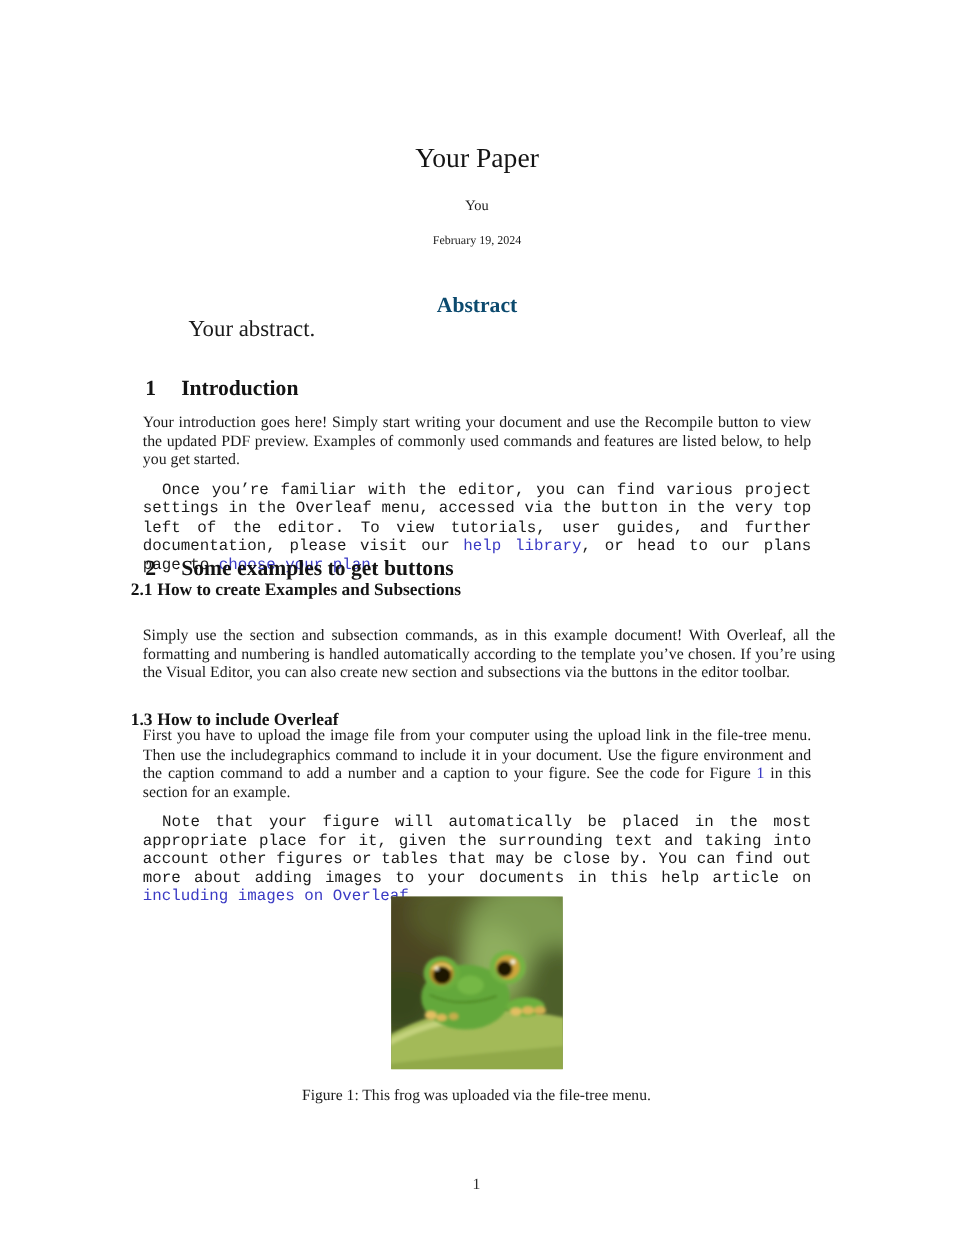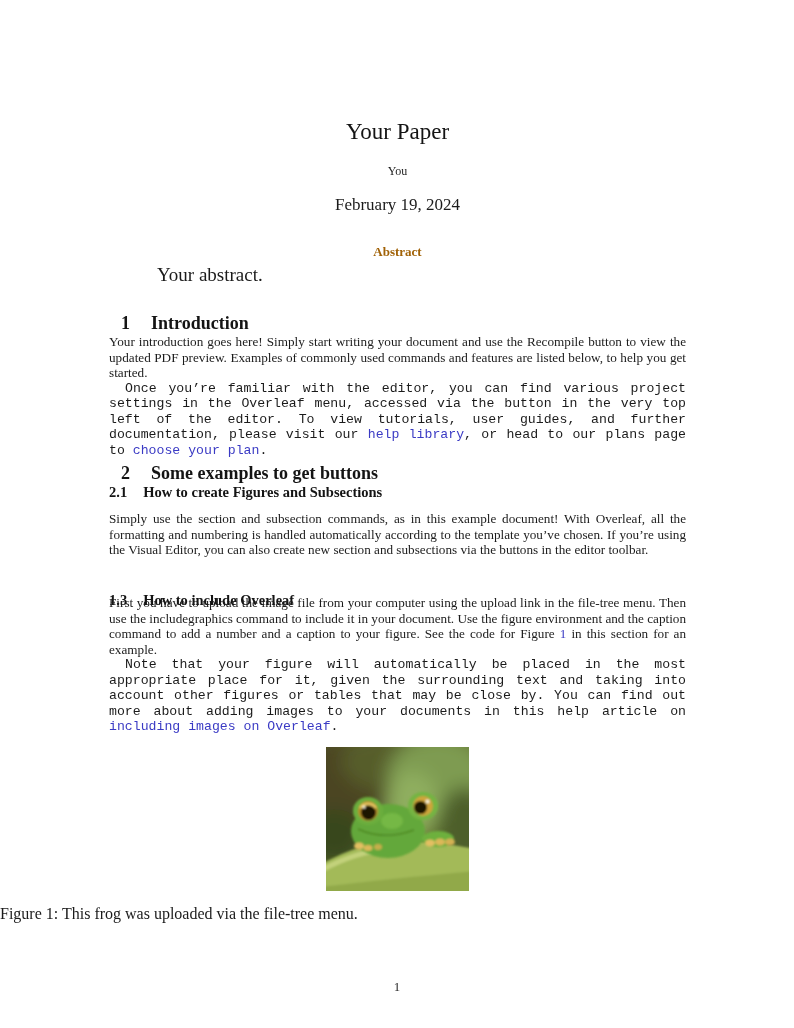--- a/index.html
+++ b/index.html
@@ -9,37 +9,37 @@
     width:794px;height:1028px;
     background:#ffffff;
     font-family:"Liberation Serif", serif;
     color:#1b1b1b;
     overflow:hidden;
   }
   .abs{position:absolute;left:109px;width:577px;}
   .center{text-align:center;}
   .title{font-size:23px;line-height:28px;color:#141414;}
   .author{font-size:12px;}
-  .date{font-size:17px;}
-  .abstract-head{font-size:13px;font-weight:bold;color:#a16207;}
+  .date{font-size:10px;}
+  .abstract-head{font-size:18px;font-weight:bold;color:#0c4a6e;}
   .abstract-body{font-size:19px;}
   h2.sec{margin:12px;font-size:18px;font-weight:bold;color:#141414;line-height:21px;}
   h3.subsec{margin:0;font-size:14.5px;font-weight:bold;color:#141414;line-height:17px;}
   .sec-num{display:inline-block;margin-right:21px;}
-  .subsec-num{display:inline-block;margin-right:16px;}
+  .subsec-num{display:inline-block;margin-right:4px;}
   p.body-par{
-    margin:0;
+    margin:10px;
     font-size:13.2px;line-height:15.5px;
     text-align:justify;
   }
   p.body-par.indent{text-indent:16px;font-family:Liberation Mono, monospace;}
   a.doclink{text-decoration:none;cursor:pointer;}
   .figure-wrap{position:absolute;left:0;top:747px;width:794px;display:flex;justify-content:center;}
   .figure-frame{width:143px;height:144px;}
-  .caption{position:absolute;left:0;top:905px;width:794px;text-align:left;font-size:16px;}
+  .caption{position:absolute;left:0;top:905px;width:794px;text-align:center;font-size:13px;}
   .pageno{position:absolute;left:0;top:979px;width:794px;text-align:center;font-size:13px;color:#2a2a2a;}
 </style>
 </head>
 <body>
 
 <div class="page">
 
   <div class="abs center title" style="top:118px">Your Paper</div>
   <div class="abs center author" style="top:164px">You</div>
   <div class="abs center date" style="top:195px">February 19, 2024</div>
@@ -49,21 +49,21 @@
 
   <h2 class="abs sec" style="top:301px"><span class="sec-num">1</span><span>Introduction</span></h2>
 
   <div class="abs" style="top:334px">
     <p class="body-par">Your introduction goes here! Simply start writing your document and use the Recompile button to view the updated PDF preview. Examples of commonly used commands and features are listed below, to help you get started.</p>
     <p class="body-par indent"><span>Once you’re familiar with the editor, you can find various project settings in the Overleaf menu, accessed via the button in the very top left of the editor. To view tutorials, user guides, and further documentation, please visit our </span><a class="doclink" style="color:#3a3ac4">help library</a><span>, or head to our plans page to </span><a class="doclink" style="color:#3a3ac4">choose your plan</a><span>.</span></p>
   </div>
 
   <h2 class="abs sec" style="top:451px"><span class="sec-num">2</span><span>Some examples to get buttons</span></h2>
 
-  <h3 class="abs subsec" style="top:484px"><span class="subsec-num">2.1</span><span>How to create Figures and Subsections</span></h3>
+  <h3 class="abs subsec" style="top:484px"><span class="subsec-num">2.1</span><span>How to create Examples and Subsections</span></h3>
 
   <p class="abs body-par" style="top:511px">Simply use the section and subsection commands, as in this example document! With Overleaf, all the formatting and numbering is handled automatically according to the template you’ve chosen. If you’re using the Visual Editor, you can also create new section and subsections via the buttons in the editor toolbar.</p>
 
   <h3 class="abs subsec" style="top:592px"><span class="subsec-num">1.3</span><span>How to include Overleaf</span></h3>
 
   <div class="abs" style="top:595px">
     <p class="body-par"><span>First you have to upload the image file from your computer using the upload link in the file-tree menu. Then use the includegraphics command to include it in your document. Use the figure environment and the caption command to add a number and a caption to your figure. See the code for Figure </span><a class="doclink" style="color:#3a3ac4">1</a><span> in this section for an example.</span></p>
     <p class="body-par indent"><span>Note that your figure will automatically be placed in the most appropriate place for it, given the surrounding text and taking into account other figures or tables that may be close by. You can find out more about adding images to your documents in this help article on </span><a class="doclink" style="color:#3a3ac4">including images on Overleaf</a><span>.</span></p>
   </div>
 

